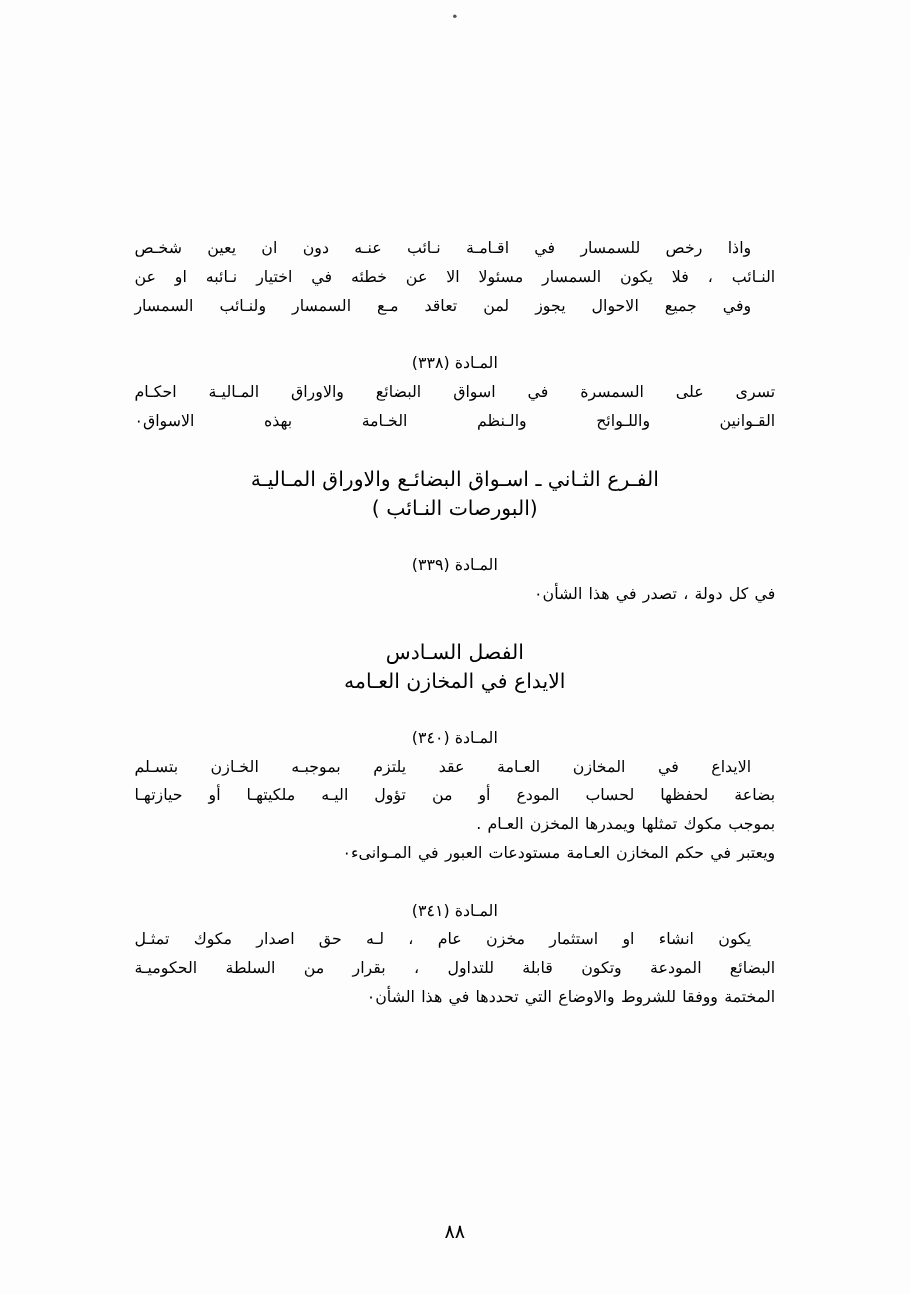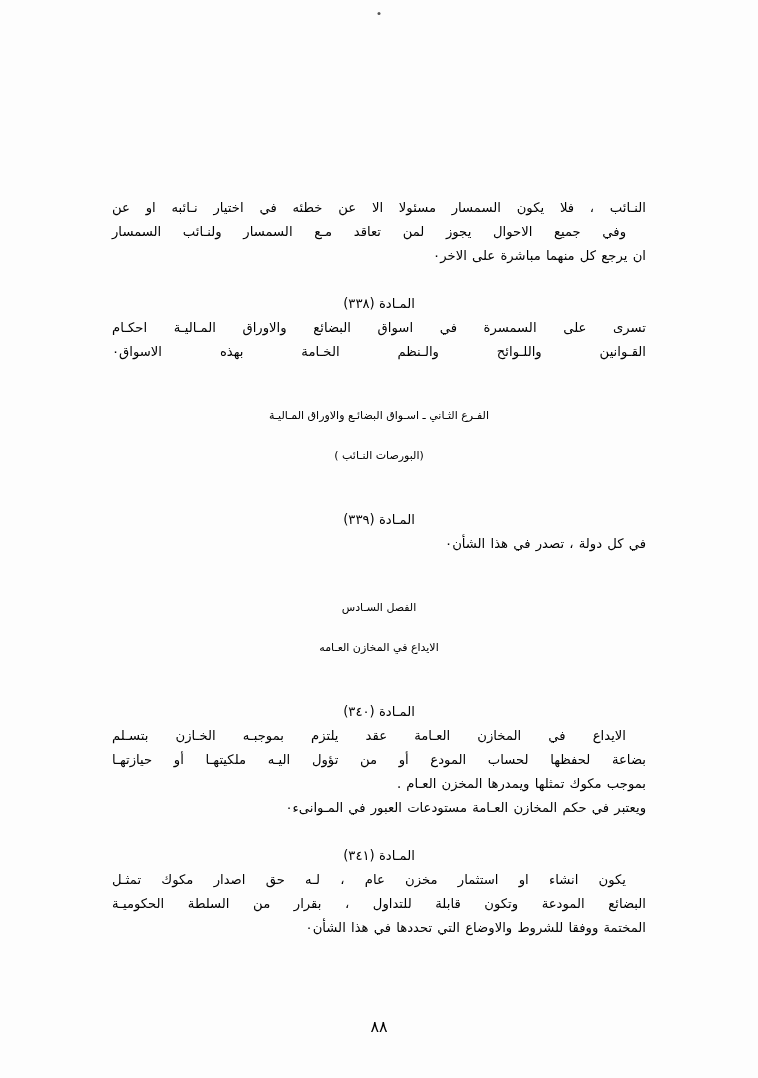--- a/index.html
+++ b/index.html
@@ -49,24 +49,24 @@
   }
   .para.last-right {
     text-align-last: right;
   }
   .para.indent {
     text-indent: 20px;
   }
   .center {
     text-align: right;
     text-align-last: center;
-    font-size: 11px;
+    font-size: 17px;
     line-height: 24px;
     letter-spacing: 0.6px;
-    margin: 16px;
+    margin: 0;
   }
   .block {
     margin-bottom: 0;
   }
   .gap-lg { height: 24px; }
   .heading-group {
     margin: 0;
   }
   .article-num {
     text-align: center;
@@ -89,26 +89,26 @@
 </head>
 <body>
 
 <div class="page">
 
   <div class="top-dot"></div>
 
   <div class="content">
 
     <div class="block">
+      <p class="para indent">واذا رخص للسمسار في اقـامـة نـائب عنـه دون ان يعين شخـص</p>
       <p class="para">النـائب ، فلا يكون السمسار مسئولا الا عن خطئه في اختيار نـائبه او عن</p>
     </div>
 
     <div class="block">
       <p class="para indent">وفي جميع الاحوال يجوز لمن تعاقد مـع السمسار ولنـائب السمسار</p>
-      <p class="para last-right">ان يرجع كل منهما مباشرة على الاخر٠</p>
     </div>
 
     <div class="gap-lg"></div>
 
     <p class="article-num">المـادة (٣٣٨)</p>
     <div class="block">
       <p class="para">تسرى على السمسرة في اسواق البضائع والاوراق المـاليـة احكـام</p>
       <p class="para">القـوانين واللـوائح والـنظم الخـامة بهذه الاسواق٠</p>
     </div>
 

